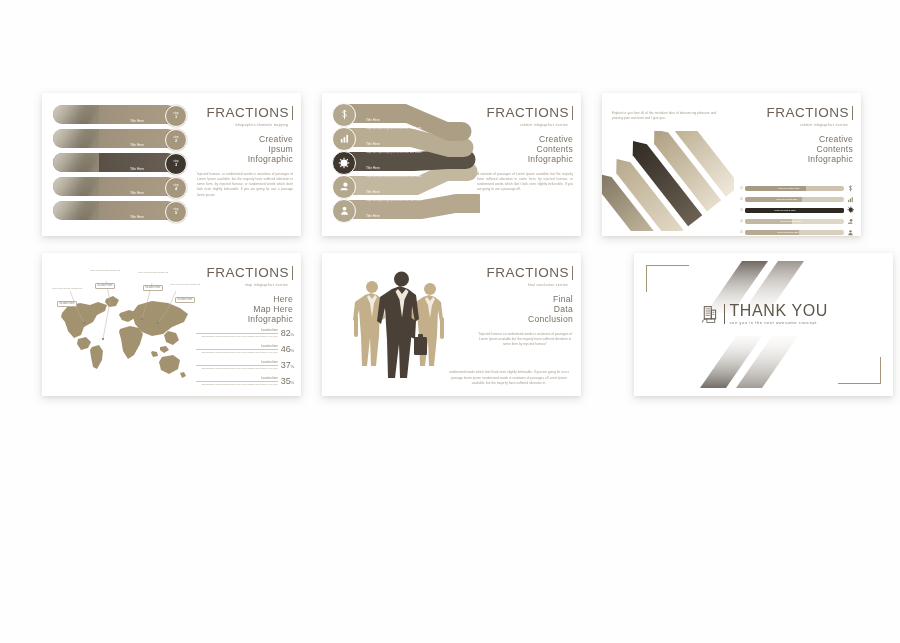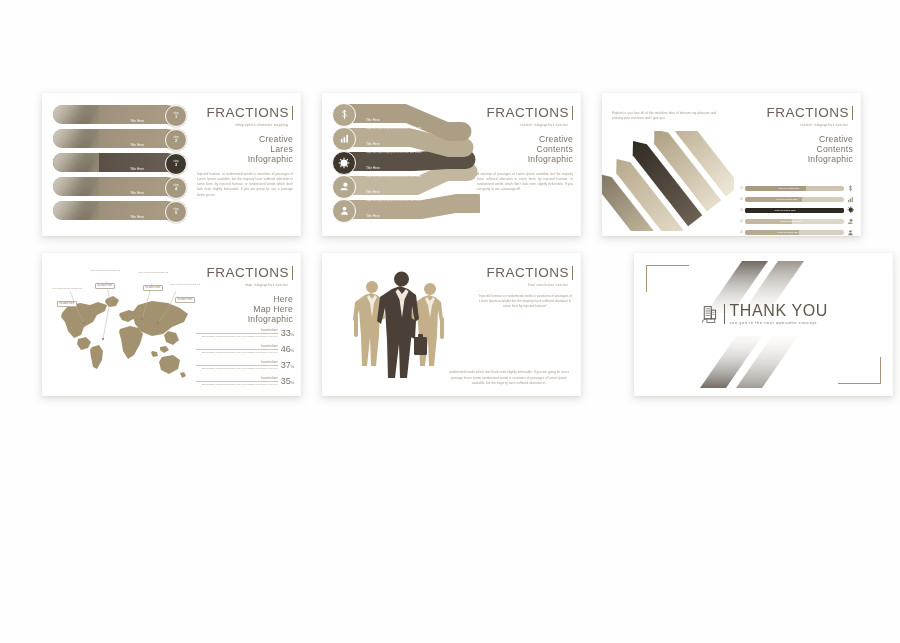--- a/index.html
+++ b/index.html
@@ -126,21 +126,21 @@
 <body>
 
 <div class="deck">
 
   <div class="slide s1">
     <div class="hdr">
       <div class="brand">FRACTIONS</div>
       <div class="brand-sub">infographics elements mapping</div>
       <div class="head3">
         <div>Creative</div>
-        <div>Lares</div>
+        <div>Ipsum</div>
         <div>Infographic</div>
       </div>
       <div class="para">Injected humour, or randomised words is variations of passages of Lorem Ipsum available, but the majority have suffered alteration in some form, by injected humour, or randomised words which don't look even slightly believable. If you are going for use a passage lorem ipsum.</div>
     </div>
 
     <div class="step-row" style="top:12px">
       <div class="step-bar">
         <div class="step-photo"></div>
         <div class="step-txt">
           <div class="step-title">Title Here</div>
@@ -500,21 +500,21 @@
       <div class="co-txt">Lupe alort quimo quisto pis</div>
       <div style="text-align:center"><span class="co-pill">location here</span></div>
     </div>
 
     <div class="stat-row" style="top:75px;width:98px">
       <div class="stat-txt">
         <div class="stat-t">Location here</div>
         <div class="stat-rule"></div>
         <div class="co-txt" style="text-align:right">randomised words which don't look even slightly believable if you are</div>
       </div>
-      <div class="stat-pct"><span>33</span><small>%</small></div>
+      <div class="stat-pct"><span>82</span><small>%</small></div>
     </div>
     <div class="stat-row" style="top:91px;width:98px">
       <div class="stat-txt">
         <div class="stat-t">Location here</div>
         <div class="stat-rule"></div>
         <div class="co-txt" style="text-align:right">randomised words which don't look even slightly believable if you are</div>
       </div>
       <div class="stat-pct"><span>46</span><small>%</small></div>
     </div>
     <div class="stat-row" style="top:107px;width:98px">
@@ -532,20 +532,25 @@
         <div class="co-txt" style="text-align:right">randomised words which don't look even slightly believable if you are</div>
       </div>
       <div class="stat-pct"><span>35</span><small>%</small></div>
     </div>
   </div>
 
   <div class="slide s5">
     <div class="hdr">
       <div class="brand">FRACTIONS</div>
       <div class="brand-sub">final conclusion section</div>
+      <div class="head3">
+        <div>Final</div>
+        <div>Data</div>
+        <div>Conclusion</div>
+      </div>
       <div class="para c">"Injected humour or randomised words is variations of passages of Lorem Ipsum available but the majority have suffered alteration in some form by injected humour"</div>
     </div>
     <div style="position:absolute;right:8px;bottom:10px;width:128px" class="para c">randomised words which don't look even slightly believable. If you are going for use a passage lorem ipsum randomised words is variations of passages of Lorem Ipsum available, but the majority have suffered alteration in.</div>
 
     <svg style="position:absolute;left:14px;top:12px;width:130px;height:124px" viewBox="0 0 130 124">
 
       <g fill="#c3b08a">
         <path d="M30,22 a6,6 0 1 1 12,0 a6,6 0 1 1 -12,0"></path>
         <path d="M29,30 l6,-2 l6,2 l6,5 l2,18 l-3,2 l-2,-12 l-1,28 l-3,30 l-5,0 l-1,-28 l-3,28 l-5,0 l-1,-30 l-2,-26 l-3,12 l-3,-2 l2,-18 z"></path>
         <rect x="18" y="50" width="4" height="22" rx="2"></rect>

